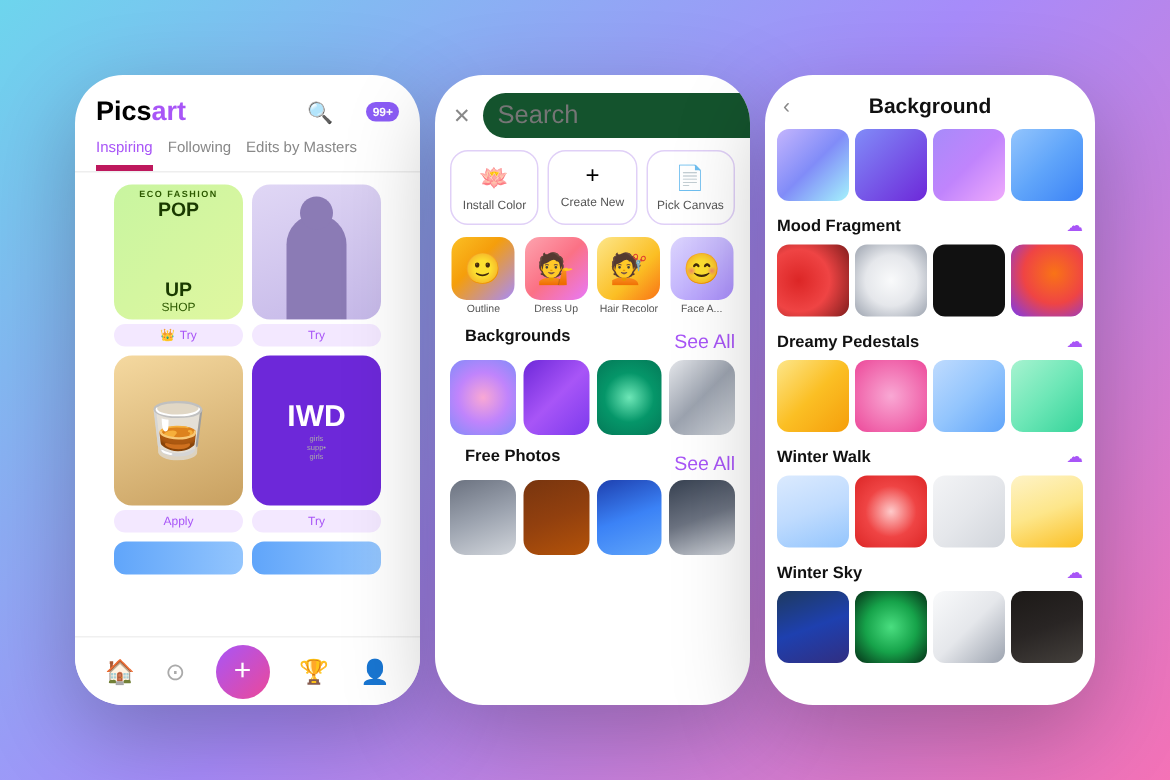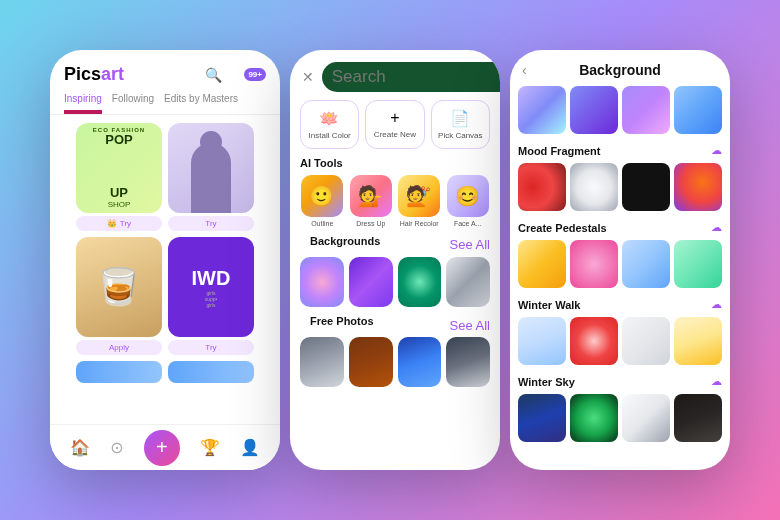--- a/index.html
+++ b/index.html
@@ -493,21 +493,20 @@
     </div>
     <div class="p2-tool-item">
       <span class="p2-tool-icon">+</span>
       <span class="p2-tool-label">Create New</span>
     </div>
     <div class="p2-tool-item">
       <span class="p2-tool-icon">📄</span>
       <span class="p2-tool-label">Pick Canvas</span>
     </div>
   </div>
-  <div class="p2-section-title">AI Tools</div>
   <div class="p2-ai-grid">
     <div class="p2-ai-item">
       <div class="ai-face-1">🙂</div>
       <span class="p2-ai-label">Outline</span>
     </div>
     <div class="p2-ai-item">
       <div class="ai-face-2">💁</div>
       <span class="p2-ai-label">Dress Up</span>
     </div>
     <div class="p2-ai-item">
@@ -563,21 +562,21 @@
       <div class="p3-row">
         <div class="p3-item p3-m1"></div>
         <div class="p3-item p3-m2"></div>
         <div class="p3-item p3-m3"></div>
         <div class="p3-item p3-m4"></div>
       </div>
     </div>
 
     <div class="p3-section">
       <div class="p3-section-header">
-        <span class="p3-section-name">Create Pedestals</span>
+        <span class="p3-section-name">Dreamy Pedestals</span>
         <span class="p3-download-icon">☁</span>
       </div>
       <div class="p3-row">
         <div class="p3-item p3-d1"></div>
         <div class="p3-item p3-d2"></div>
         <div class="p3-item p3-d3"></div>
         <div class="p3-item p3-d4"></div>
       </div>
     </div>
 

